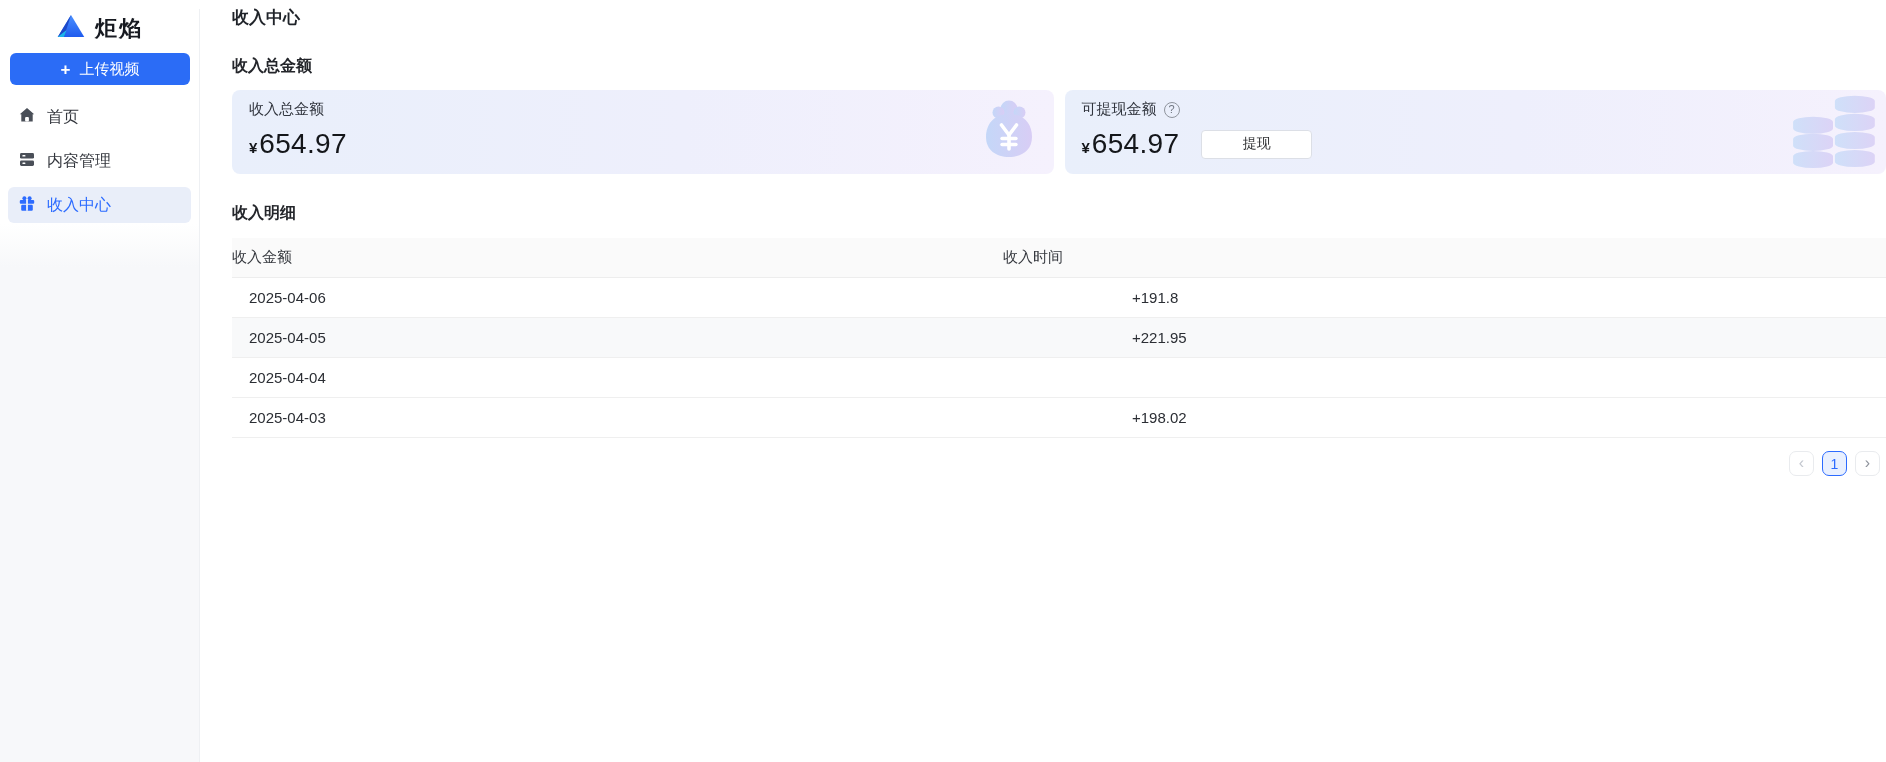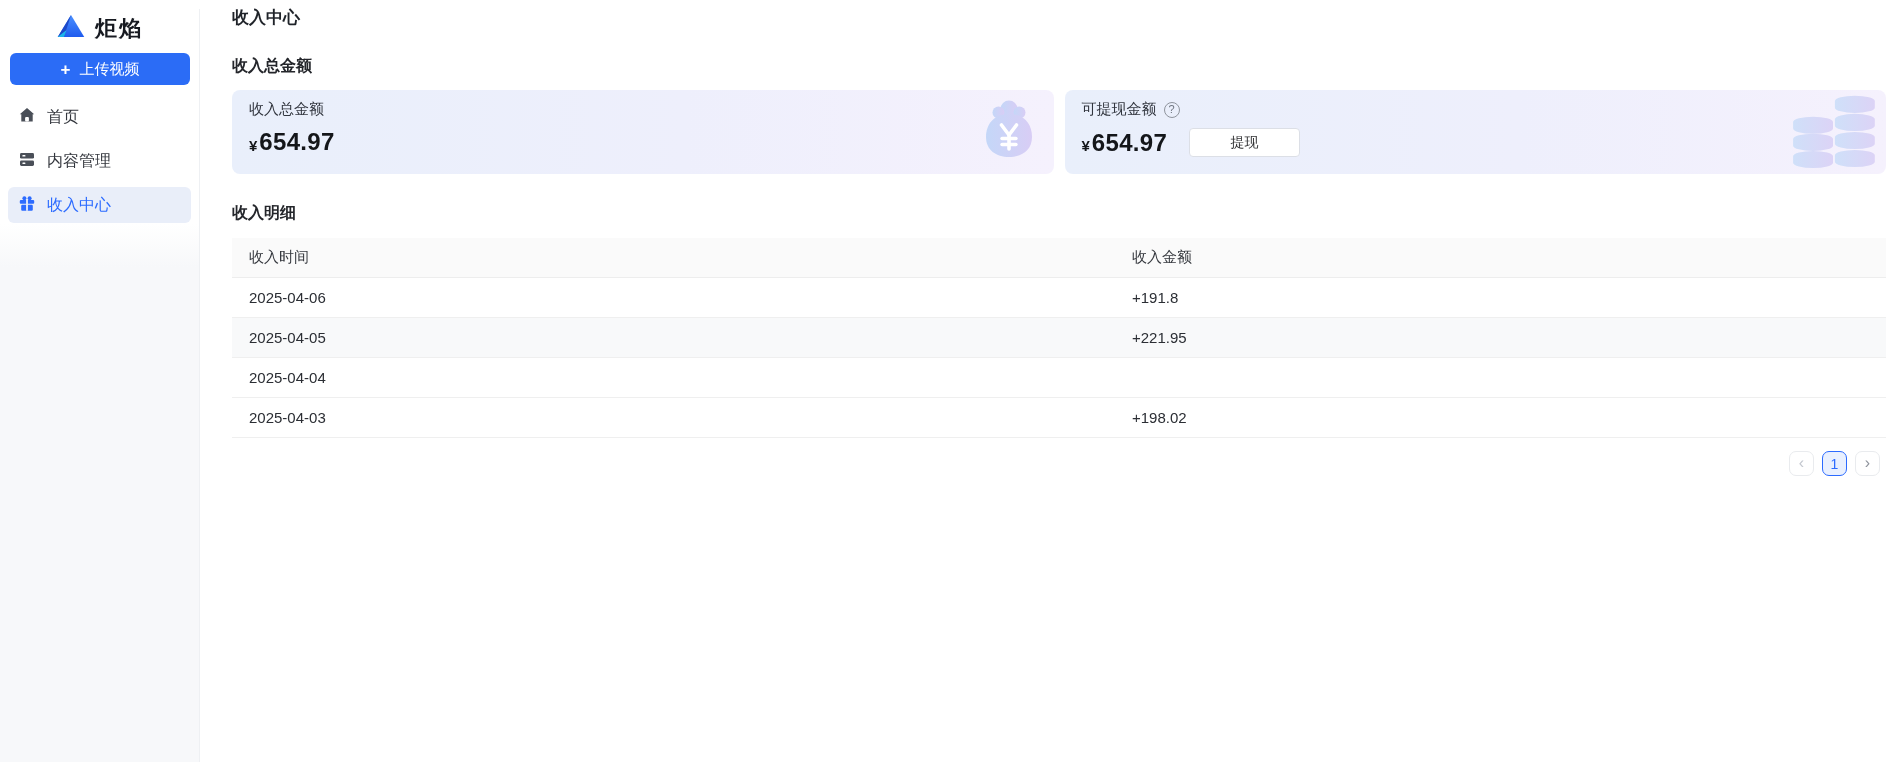--- a/index.html
+++ b/index.html
@@ -33,21 +33,21 @@
   .cards { display:flex; gap:11px; margin-top:14px; }
   .card { position:relative; flex:1 1 0; height:84px; border-radius:8px; padding:10px 17px;
     background:linear-gradient(90deg,#e9effb 0%,#eeeffc 55%,#f5f1fd 100%); overflow:hidden; }
   .card-label-row { display:flex; align-items:center; gap:7px; }
   .card-label { font-size:15px; color:#31353e; }
   .help-badge { width:16px; height:16px; border:1px solid #8f949d; border-radius:50%;
     display:inline-flex; align-items:center; justify-content:center;
     font-size:11px; color:#6f7580; line-height:1; cursor:pointer; }
   .amount-row { display:flex; align-items:center; margin-top:9px; }
   .currency { font-size:15px; font-weight:700; color:#14161a; margin-right:2px; margin-top:6px; }
-  .amount { font-size:24px; font-weight:700; color:#14161a; letter-spacing:.3px; }
+  .amount { font-size:28px; font-weight:400; color:#14161a; letter-spacing:.3px; }
   .withdraw-btn { margin-left:22px; width:111px; height:29px; background:#fff;
     border:1px solid #dcdfe6; border-radius:4px; font-size:14px; color:#303133; cursor:pointer; }
   .card-art { position:absolute; top:50%; transform:translateY(-50%); }
   .art-bag { right:13px; }
   .art-coins { right:11px; }
 
   
   .table { margin-top:15px; width:1654px; }
   .t-row { display:flex; align-items:center; height:40px; border-bottom:1px solid #efefef; background:#fff; }
   .t-head { background:#fafafa; border-bottom:1px solid #ededed; }
@@ -196,22 +196,22 @@
           <path d="M46 66.5 a21 5.5 0 0 1 42 0 v7 a21 5.5 0 0 1 -42 0 z" fill="url(#coinGrad)"></path>
         </svg>
       </span>
     </div>
   </div>
 
   <div class="section-title sec-details">收入明细</div>
 
   <div class="table">
     <div class="t-row t-head">
+      <div class="cell col-amount">收入金额</div>
       <div class="cell col-date">收入时间</div>
-      <div class="cell col-amount">收入金额</div>
     </div>
     <div class="t-row">
       <div class="cell col-date">2025-04-06</div>
       <div class="cell col-amount">+191.8</div>
     </div>
     <div class="t-row hovered">
       <div class="cell col-date">2025-04-05</div>
       <div class="cell col-amount">+221.95</div>
     </div>
     <div class="t-row">

